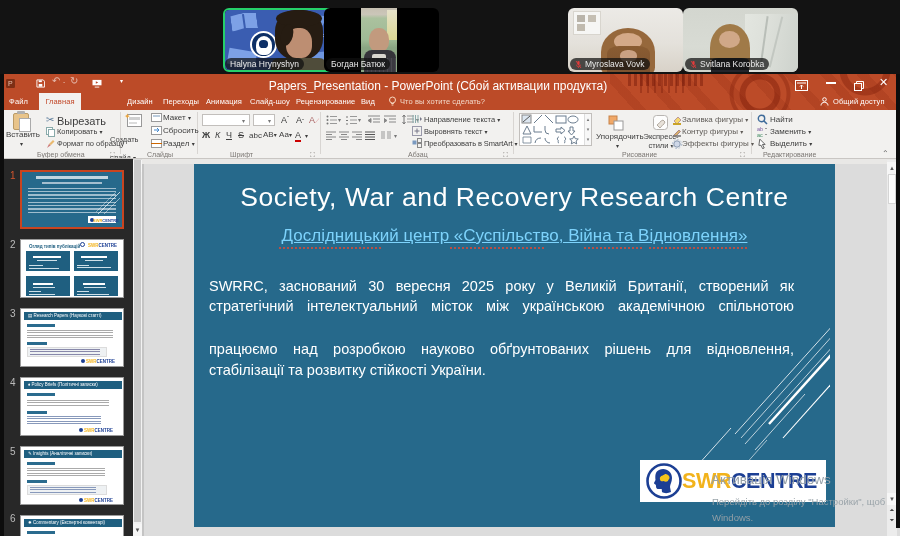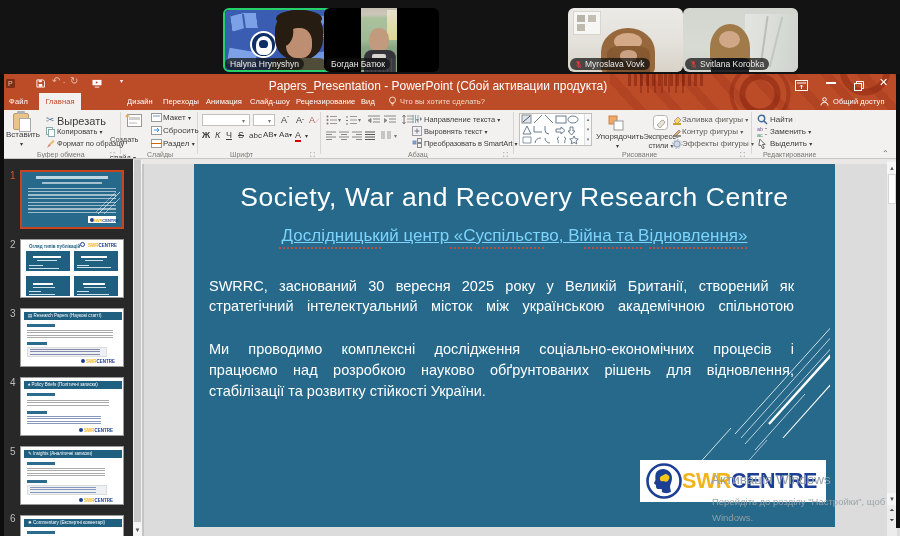--- a/index.html
+++ b/index.html
@@ -447,21 +447,20 @@
     <div style="margin-top:13px;text-align:center;color:#7dd3fc;font-size:17px;text-decoration:underline;">Дослідницький центр «Суспільство, Війна та Відновлення»</div>
     <div class="abs" style="left:85px;top:83px;width:104px;height:1.6px;background:repeating-linear-gradient(90deg,rgba(208,74,58,.85) 0 2px,rgba(0,0,0,0) 2px 4px);"></div>
     <div class="abs" style="left:256px;top:83px;width:96px;height:1.6px;background:repeating-linear-gradient(90deg,rgba(208,74,58,.85) 0 2px,rgba(0,0,0,0) 2px 4px);"></div>
     <div class="abs" style="left:390px;top:83px;width:60px;height:1.6px;background:repeating-linear-gradient(90deg,rgba(208,74,58,.85) 0 2px,rgba(0,0,0,0) 2px 4px);"></div>
     <div class="abs" style="left:455px;top:83px;width:98px;height:1.6px;background:repeating-linear-gradient(90deg,rgba(208,74,58,.85) 0 2px,rgba(0,0,0,0) 2px 4px);"></div>
     <div id="body1" style="position:absolute;left:15px;top:112px;width:585px;color:#fff;font-size:14.5px;line-height:20.2px;">
       <div style="text-align:justify;text-align-last:justify;">SWRRC, заснований 30 вересня 2025 року у Великій Британії, створений як</div>
       <div style="text-align:justify;text-align-last:justify;">стратегічний інтелектуальний місток між українською академічною спільнотою</div>
     </div>
     <div id="body2" style="position:absolute;left:15px;top:175px;width:585px;color:#fff;font-size:14.5px;line-height:20.8px;">
-      <div style="text-align:justify;text-align-last:justify;">Ми проводимо комплексні дослідження соціально-економічних процесів і</div>
       <div style="text-align:justify;text-align-last:justify;">працюємо над розробкою науково обґрунтованих рішень для відновлення,</div>
       <div>стабілізації та розвитку стійкості України.</div>
     </div>
 
     <svg class="abs" style="left:503px;top:150px;" width="133" height="160" viewBox="0 0 133 160">
       <g stroke="#fff" fill="none">
         <line x1="38" y1="120" x2="137" y2="10" stroke-width="0.8"></line>
         <line x1="44" y1="124" x2="137" y2="20" stroke-width="0.7"></line>
         <line x1="48" y1="130" x2="137" y2="31" stroke-width="0.7"></line>
         <line x1="72" y1="110" x2="134" y2="41" stroke-width="2.4"></line>

